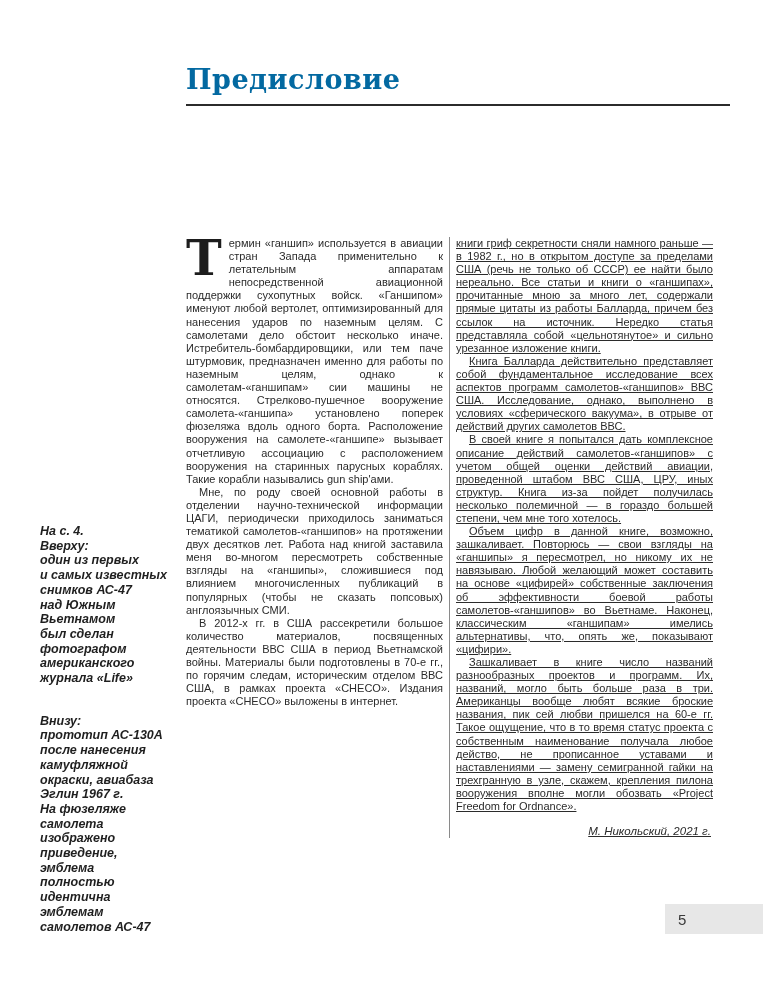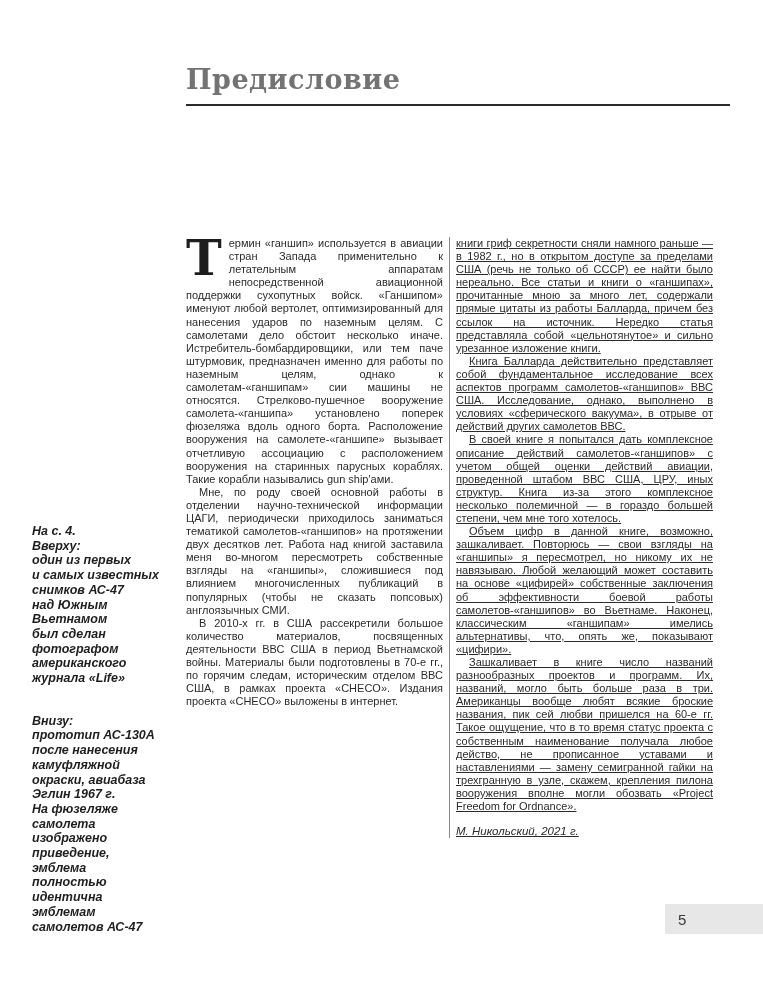--- a/index.html
+++ b/index.html
@@ -12,28 +12,28 @@
     overflow:hidden;
   }
   .title{
     position:absolute;
     left:186px;top:64px;
     width:544px;
     margin:0;
     font-family:"DejaVu Serif","Liberation Serif",serif;
     font-weight:bold;
     font-size:27px;
-    color:#737373;
+    color:#0369a1;
     letter-spacing:0.5px;
     padding-bottom:9px;
     border-bottom:2px solid #2b2b2b;
   }
   .sidebar{
     position:absolute;
-    left:32px;top:524px;
+    left:40px;top:524px;
     width:145px;
   }
   .caption{
     margin:0;
     font-weight:bold;
     font-style:italic;
     font-size:12.5px;
     line-height:14.7px;
     color:#1f1f1f;
     white-space:pre-line;
@@ -66,20 +66,21 @@
     float:left;
     font-family:"DejaVu Serif","Liberation Serif",serif;
     font-weight:bold;
     font-size:48px;
     line-height:38px;
     color:#1d1d1d;
     margin:2px 7px 0 0;
   }
   .signature{
     margin:12px 2px 0 0;
+    text-align:right;
     font-style:italic;
     font-size:11.5px;
     color:#2b2b2b;
   }
   .pagenum-box{
     position:absolute;
     right:0;top:904px;
     width:98px;height:30px;
     background:#e7e7e7;
     display:flex;
@@ -124,26 +125,26 @@
 полностью
 идентична
 эмблемам
 самолетов АС-47</p>
   </aside>
 
   <div class="columns">
     <div class="col col1">
       <p class="para"><span class="dropcap">Т</span><span>ермин «ганшип» используется в авиации стран Запада применительно к летательным аппаратам непосредственной авиационной поддержки сухопутных войск. «Ганшипом» именуют любой вертолет, оптимизированный для нанесения ударов по наземным целям. С самолетами дело обстоит несколько иначе. Истребитель-бомбардировщики, или тем паче штурмовик, предназначен именно для работы по наземным целям, однако к самолетам-«ганшипам» сии машины не относятся. Стрелково-пушечное вооружение самолета-«ганшипа» установлено поперек фюзеляжа вдоль одного борта. Расположение вооружения на самолете-«ганшипе» вызывает отчетливую ассоциацию с расположением вооружения на старинных парусных кораблях. Такие корабли назывались gun ship'ами.</span></p>
       <p class="para indent">Мне, по роду своей основной работы в отделении научно-технической информации ЦАГИ, периодически приходилось заниматься тематикой самолетов-«ганшипов» на протяжении двух десятков лет. Работа над книгой заставила меня во-многом пересмотреть собственные взгляды на «ганшипы», сложившиеся под влиянием многочисленных публикаций в популярных (чтобы не сказать попсовых) англоязычных СМИ.</p>
-      <p class="para indent">В 2010-х гг. в США рассекретили большое количество материалов, посвященных деятельности ВВС США в период Вьетнамской войны. Материалы были подготовлены в 70-е гг., по горячим следам, историческим отделом ВВС США, в рамках проекта «CHECO». Издания проекта «CHECO» выложены в интернет.</p>
+      <p class="para indent">В 2012-х гг. в США рассекретили большое количество материалов, посвященных деятельности ВВС США в период Вьетнамской войны. Материалы были подготовлены в 70-е гг., по горячим следам, историческим отделом ВВС США, в рамках проекта «CHECO». Издания проекта «CHECO» выложены в интернет.</p>
     </div>
     <div class="col col2">
       <p class="para">книги гриф секретности сняли намного раньше — в 1982 г., но в открытом доступе за пределами США (речь не только об СССР) ее найти было нереально. Все статьи и книги о «ганшипах», прочитанные мною за много лет, содержали прямые цитаты из работы Балларда, причем без ссылок на источник. Нередко статья представляла собой «цельнотянутое» и сильно урезанное изложение книги.</p>
       <p class="para indent">Книга Балларда действительно представляет собой фундаментальное исследование всех аспектов программ самолетов-«ганшипов» ВВС США. Исследование, однако, выполнено в условиях «сферического вакуума», в отрыве от действий других самолетов ВВС.</p>
-      <p class="para indent">В своей книге я попытался дать комплексное описание действий самолетов-«ганшипов» с учетом общей оценки действий авиации, проведенной штабом ВВС США, ЦРУ, иных структур. Книга из-за этого комплексное несколько полемичной — в гораздо большей степени, чем мне того хотелось.</p>
+      <p class="para indent">В своей книге я попытался дать комплексное описание действий самолетов-«ганшипов» с учетом общей оценки действий авиации, проведенной штабом ВВС США, ЦРУ, иных структур. Книга из-за пойдет получилась несколько полемичной — в гораздо большей степени, чем мне того хотелось.</p>
       <p class="para indent">Объем цифр в данной книге, возможно, зашкаливает. Повторюсь — свои взгляды на «ганшипы» я пересмотрел, но никому их не навязываю. Любой желающий может составить на основе «цифирей» собственные заключения об эффективности боевой работы самолетов-«ганшипов» во Вьетнаме. Наконец, классическим «ганшипам» имелись альтернативы, что, опять же, показывают «цифири».</p>
       <p class="para indent">Зашкаливает в книге число названий разнообразных проектов и программ. Их, названий, могло быть больше раза в три. Американцы вообще любят всякие броские названия, пик сей любви пришелся на 60-е гг. Такое ощущение, что в то время статус проекта с собственным наименование получала любое действо, не прописанное уставами и наставлениями — замену семигранной гайки на трехгранную в узле, скажем, крепления пилона вооружения вполне могли обозвать «Project Freedom for Ordnance».</p>
       <p class="signature">М. Никольский, 2021 г.</p>
     </div>
   </div>
 
   <div class="pagenum-box">
     <span>5</span>
   </div>
 

